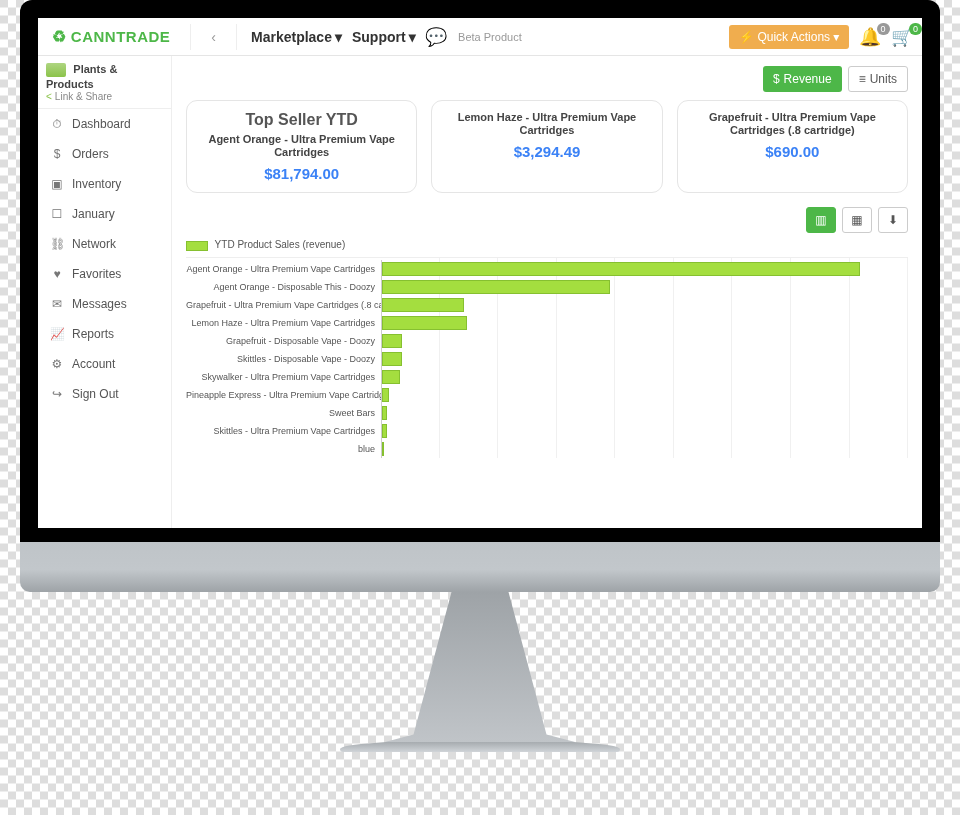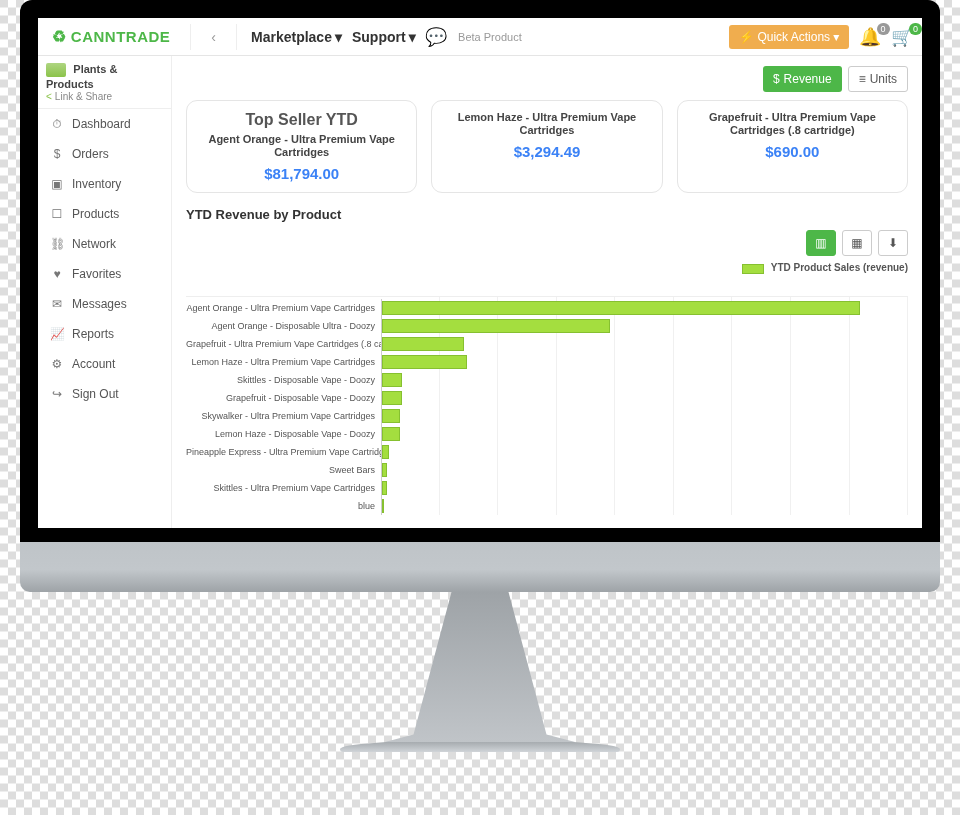--- a/index.html
+++ b/index.html
@@ -47,21 +47,21 @@
   .card { flex:1; border:1px solid #e5e5e5; border-radius:11px; text-align:center; padding:10px 8px;}
   .card h3 { font-size:16px; color:#555; margin-bottom:4px; font-weight:bold;}
   .card .prod { font-size:11px; color:#444; font-weight:600; margin-bottom:6px; line-height:1.2;}
   .card .val { color:#3b82f6; font-weight:bold; font-size:15px;}
 
   .section-title { font-size:13px; font-weight:bold; color:#333; margin-bottom:8px;}
   .charttools { display:flex; justify-content:flex-end; gap:6px; margin-bottom:6px;}
   .tool { width:30px; height:26px; border:1px solid #ccc; border-radius:3px; display:flex; align-items:center; justify-content:center; font-size:12px; color:#555; cursor:pointer;}
   .tool.active { background:#4db748; border-color:#4db748; color:#fff;}
 
-  .legend { text-align:right; font-size:10px; color:#555; margin-bottom:22px;font-weight:bold;}
+  .legend { text-align:left; font-size:10px; color:#555; margin-bottom:6px;}
   .legend .sw { display:inline-block; width:22px; height:10px; background:#a4de3f; border:1px solid #86c030; margin-right:4px; vertical-align:middle;}
 
   .chart { border-top:1px solid #eee; padding-top:2px;}
   .row { display:flex; align-items:center; height:18px; font-size:9px; color:#555; }
   .row .label { width:195px; text-align:right; padding-right:6px; overflow:hidden; white-space:nowrap;}
   .row .barwrap { flex:1; position:relative; height:100%; border-left:1px solid #ccc;}
   .row .bar { position:absolute; left:0; top:2px; bottom:2px; background:#a4de3f; border:1px solid #86c030;}
   .chart-area { position:relative; }
   .grid-bg { position:absolute; left:195px; right:0; top:0; bottom:0; display:flex; pointer-events:none;}
   .grid-bg div { flex:1; border-right:1px solid #f0f0f0;}
@@ -125,21 +125,21 @@
             <li>
                 <span class="mi">$</span>
                 <span>Orders</span>
               </li>
             <li>
                 <span class="mi">▣</span>
                 <span>Inventory</span>
               </li>
             <li>
                 <span class="mi">☐</span>
-                <span>Products</span>
+                <span>January</span>
               </li>
             <li>
                 <span class="mi">⛓</span>
                 <span>Network</span>
               </li>
             <li>
                 <span class="mi">♥</span>
                 <span>Favorites</span>
               </li>
             <li>
@@ -182,21 +182,20 @@
             <div class="card">
               <div class="prod">Lemon Haze - Ultra Premium Vape Cartridges</div>
               <div class="val">$3,294.49</div>
             </div>
             <div class="card">
               <div class="prod">Grapefruit - Ultra Premium Vape Cartridges (.8 cartridge)</div>
               <div class="val">$690.00</div>
             </div>
           </div>
 
-          <div class="section-title">YTD Revenue by Product</div>
 
           <div class="charttools">
             <div class="tool active">
                 <span>▥</span>
               </div>
             <div class="tool">
                 <span>▦</span>
               </div>
             <div class="tool">
                 <span>⬇</span>
@@ -220,57 +219,51 @@
                 <div></div>
                 <div></div>
             </div>
           <div class="row">
                 <div class="label">Agent Orange - Ultra Premium Vape Cartridges</div>
                 <div class="barwrap">
                   <div class="bar" style="width: 90.8822%;"></div>
                 </div>
               </div>
               <div class="row">
-                <div class="label">Agent Orange - Disposable Ultra - Doozy</div>
+                <div class="label">Agent Orange - Disposable This - Doozy</div>
                 <div class="barwrap">
                   <div class="bar" style="width: 43.3333%;"></div>
                 </div>
               </div>
               <div class="row">
                 <div class="label">Grapefruit - Ultra Premium Vape Cartridges (.8 cartridge)</div>
                 <div class="barwrap">
                   <div class="bar" style="width: 15.5556%;"></div>
                 </div>
               </div>
               <div class="row">
                 <div class="label">Lemon Haze - Ultra Premium Vape Cartridges</div>
                 <div class="barwrap">
                   <div class="bar" style="width: 16.1111%;"></div>
                 </div>
               </div>
               <div class="row">
+                <div class="label">Grapefruit - Disposable Vape - Doozy</div>
+                <div class="barwrap">
+                  <div class="bar" style="width: 3.88889%;"></div>
+                </div>
+              </div>
+              <div class="row">
                 <div class="label">Skittles - Disposable Vape - Doozy</div>
                 <div class="barwrap">
                   <div class="bar" style="width: 3.88889%;"></div>
                 </div>
               </div>
               <div class="row">
-                <div class="label">Grapefruit - Disposable Vape - Doozy</div>
-                <div class="barwrap">
-                  <div class="bar" style="width: 3.88889%;"></div>
-                </div>
-              </div>
-              <div class="row">
                 <div class="label">Skywalker - Ultra Premium Vape Cartridges</div>
-                <div class="barwrap">
-                  <div class="bar" style="width: 3.33333%;"></div>
-                </div>
-              </div>
-              <div class="row">
-                <div class="label">Lemon Haze - Disposable Vape - Doozy</div>
                 <div class="barwrap">
                   <div class="bar" style="width: 3.33333%;"></div>
                 </div>
               </div>
               <div class="row">
                 <div class="label">Pineapple Express - Ultra Premium Vape Cartridges</div>
                 <div class="barwrap">
                   <div class="bar" style="width: 1.33333%;"></div>
                 </div>
               </div>

